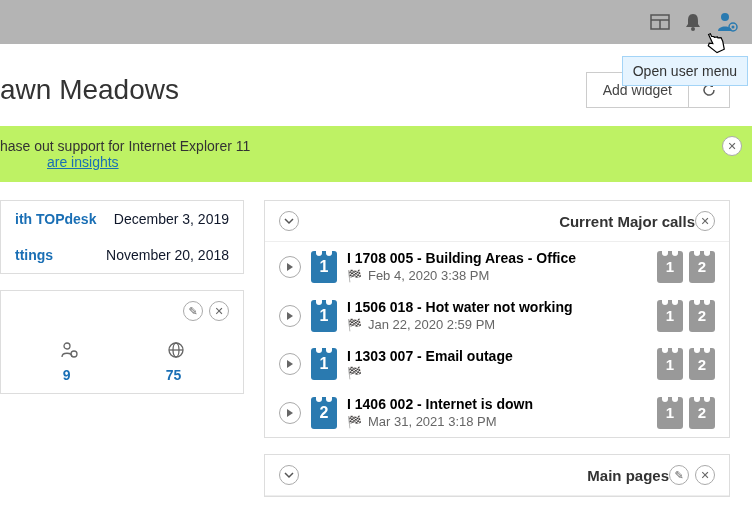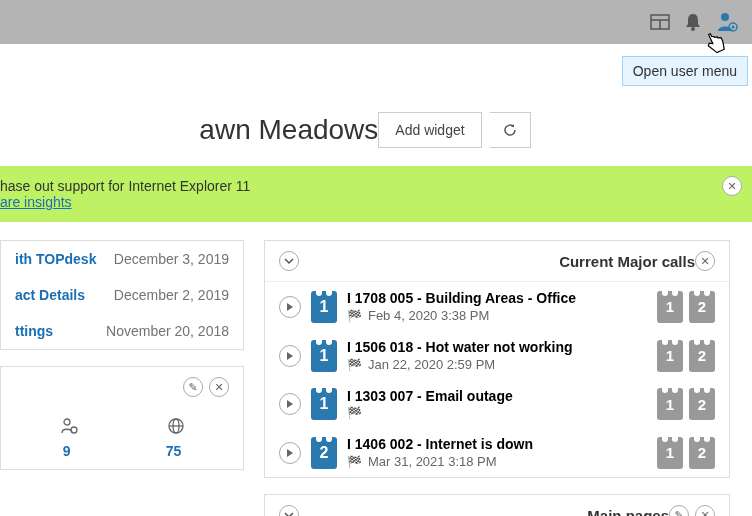--- a/index.html
+++ b/index.html
@@ -1,40 +1,40 @@
 <!DOCTYPE html>
 <html><head>
 <meta charset="utf-8">
 <style>
 * { box-sizing: border-box; margin: 0; padding: 0; }
 body { font-family: "Segoe UI", Arial, sans-serif; background: #fff; color: #333; overflow: hidden; width: 752px; height: 516px; position: relative; }
 .topbar { height: 44px; background: #b4b4b4; display: flex; align-items: center; justify-content: flex-end; padding-right: 14px; gap: 14px; }
 .topbar .ico { color: #555; cursor: pointer; display: flex; align-items: center; }
 .tooltip { position: absolute; top: 56px; right: 4px; background: #e6f4ff; border: 1px solid #a3d4f7; padding: 6px 10px; font-size: 14px; color: #333; z-index: 20; }
 .cursor-hand { position: absolute; top: 30px; right: 24px; z-index: 25; font-size: 20px; color: #000; transform: rotate(-25deg); }
-.header-row { display: flex; align-items: center; justify-content: center; padding: 28px 22px 18px 0; margin-top: 40px; }
+.header-row { display: flex; align-items: center; justify-content: space-between; padding: 28px 22px 18px 0; }
 .page-title { font-size: 28px; font-weight: 400; color: #333; margin-left: 0; }
-.header-actions { display: flex; gap: 8px; }
+.header-actions { display: flex; gap: 0; }
 .btn { border: 1px solid #ccc; background: #fff; font-size: 14px; color: #444; padding: 9px 16px; cursor: pointer; }
 .btn-refresh { border-left: none; padding: 9px 12px; display: flex; align-items: center; }
 .notice { background: #bef264; position: relative; padding: 12px 40px 12px 0; margin-bottom: 18px; font-size: 14px; color: #333; }
-.notice a { color: #1a6fb5; text-decoration: underline; }
+.notice a { color: #1a6fb5; text-decoration: underline; margin-left: 47px; }
 .notice .close-circ { position: absolute; top: 10px; right: 10px; }
 .columns { display: flex; gap: 20px; }
 .col-left { width: 244px; }
 .col-right { flex: 1; padding-right: 22px; }
 .card { border: 1px solid #ddd; background: #fff; margin-bottom: 16px; }
 .card-header { display: flex; align-items: center; padding: 10px 14px; border-bottom: 1px solid #eee; text-align: right; }
 .card-header .title { font-weight: 600; font-size: 15px; color: #333; margin-left: 8px; flex: 1; }
 .card-header .hdr-actions { display: flex; gap: 6px; }
 .circ { width: 20px; height: 20px; border: 1px solid #aaa; border-radius: 50%; display: inline-flex; align-items: center; justify-content: center; font-size: 11px; color: #666; cursor: pointer; background: #fff; }
 .collapse-circ { width: 20px; height: 20px; border: 1px solid #aaa; border-radius: 50%; display: inline-flex; align-items: center; justify-content: center; background: #fff; }
 .link-row { display: flex; justify-content: space-between; padding: 10px 14px; font-size: 14px; }
 .link-row .lnk { color: #1a6fb5; font-weight: 600; cursor: pointer; }
-.link-row .date { color: #737373; }
+.link-row .date { color: #0f172a; }
 .empty-card-actions { display: flex; justify-content: flex-end; padding: 10px 14px; gap: 6px; }
 .stat-row { display: flex; justify-content: space-around; padding: 10px 14px 4px; }
 .stat-row .ico { color: #666; }
 .stat-row-vals { display: flex; justify-content: space-around; padding: 0 14px 10px; font-size: 14px; color: #1a6fb5; font-weight: 600; }
 .call-row { display: flex; align-items: center; padding: 8px 14px; gap: 10px; }
 .play-circ { width: 22px; height: 22px; border: 1px solid #aaa; border-radius: 50%; display: inline-flex; align-items: center; justify-content: center; cursor: pointer; }
 .badge { background: #2a7ab0; color: #fff; width: 26px; height: 32px; display: flex; align-items: center; justify-content: center; font-size: 16px; font-weight: 600; border-radius: 3px; position: relative; }
 .badge::before, .badge::after { content: ""; position: absolute; top: -1px; width: 6px; height: 6px; background: #fff; border-radius: 0 0 3px 3px; }
 .badge::before { left: 5px; } .badge::after { right: 5px; }
 .call-info { flex: 1; }
@@ -101,24 +101,20 @@
 </div>
 
 <div class="columns">
   <div class="col-left">
     <div class="card">
       <div class="link-row">
         <span class="lnk">ith TOPdesk</span>
         <span class="date">December 3, 2019</span>
       </div>
       <div class="link-row">
-        <span class="lnk">act Details</span>
-        <span class="date">December 2, 2019</span>
-      </div>
-      <div class="link-row">
         <span class="lnk">ttings</span>
         <span class="date">November 20, 2018</span>
       </div>
     </div>
 
     <div class="card">
       <div class="empty-card-actions">
         <span class="circ">✎</span>
         <span class="circ">✕</span>
       </div>

